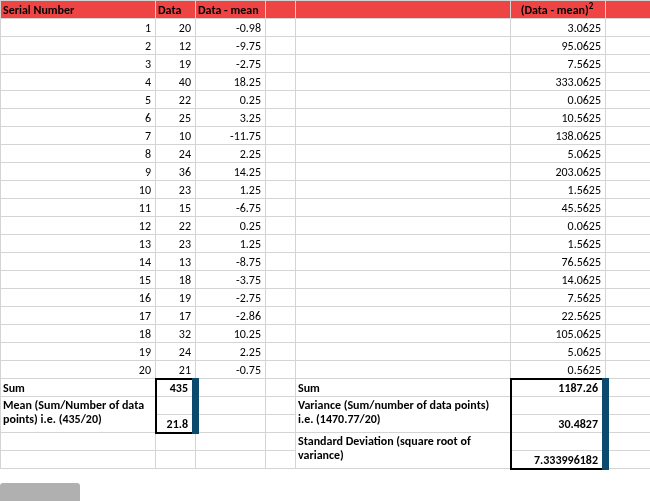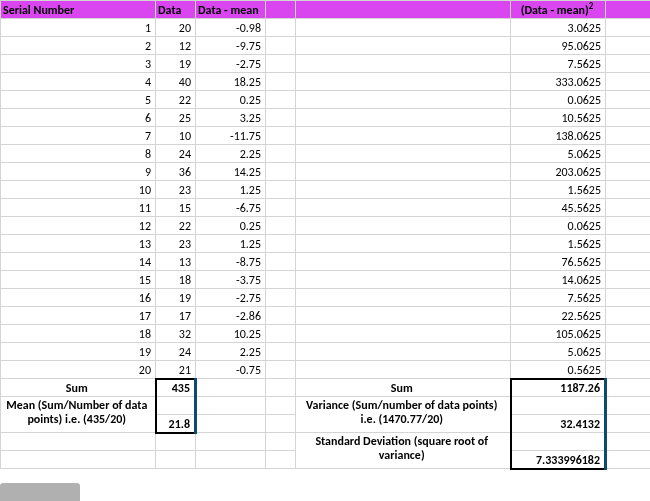--- a/index.html
+++ b/index.html
@@ -22,36 +22,36 @@
     padding: 1px 4px 1px 2px;
     height: 18px;
     text-align: right;
     vertical-align: bottom;
     overflow: hidden;
     white-space: nowrap;
   }
   th {
     font-weight: bold;
     text-align: left;
-    background: #d946ef;
+    background: #ef4444;
     margin-top: 36px;
   }
   th.r { text-align: center; }
   .col-sn { width: 155px; }
   .col-data { width: 40px; }
   .col-dm { width: 70px; }
   .col-gap { width: 30px; }
   .col-wide { width: 215px; }
   .col-sq { width: 95px; }
   .col-tail { width: 45px; }
-  .left { text-align: center; margin-top: 44px; }
+  .left { text-align: left; margin-top: 44px; }
   .box-t { border-top: 2px solid #000; }
   .box-b { border-bottom: 2px solid #000; text-align: right; }
   .box-l { border-left: 2px solid #000; }
-  .box-r { border-right: 3px solid #0c4a6e; }
+  .box-r { border-right: 7px solid #0c4a6e; }
   .bold { font-weight: bold; }
   sup { font-size: 9px; vertical-align: super; line-height: 0; }
   .tab {
     position: fixed;
     left: 0;
     bottom: 0;
     width: 80px;
     height: 18px;
     background: #b0b0b0;
     border-radius: 3px 3px 0 0;
@@ -279,21 +279,21 @@
       <td></td>
       <td></td>
       <td rowspan="2" class="left bold" style="white-space:normal;vertical-align:top;">Variance (Sum/number of data points) i.e. (1470.77/20)</td>
       <td class="box-l box-r"></td>
       <td></td>
     </tr>
     <tr>
       <td class="bold box-l box-r box-b">21.8</td>
       <td></td>
       <td></td>
-      <td class="bold box-l box-r">32.4132</td>
+      <td class="bold box-l box-r">30.4827</td>
       <td></td>
     </tr>
     <tr>
       <td></td>
       <td></td>
       <td></td>
       <td></td>
       <td rowspan="2" class="left bold" style="white-space:normal;vertical-align:top;">Standard Deviation (square root of variance)</td>
       <td class="box-l box-r"></td>
       <td></td>

